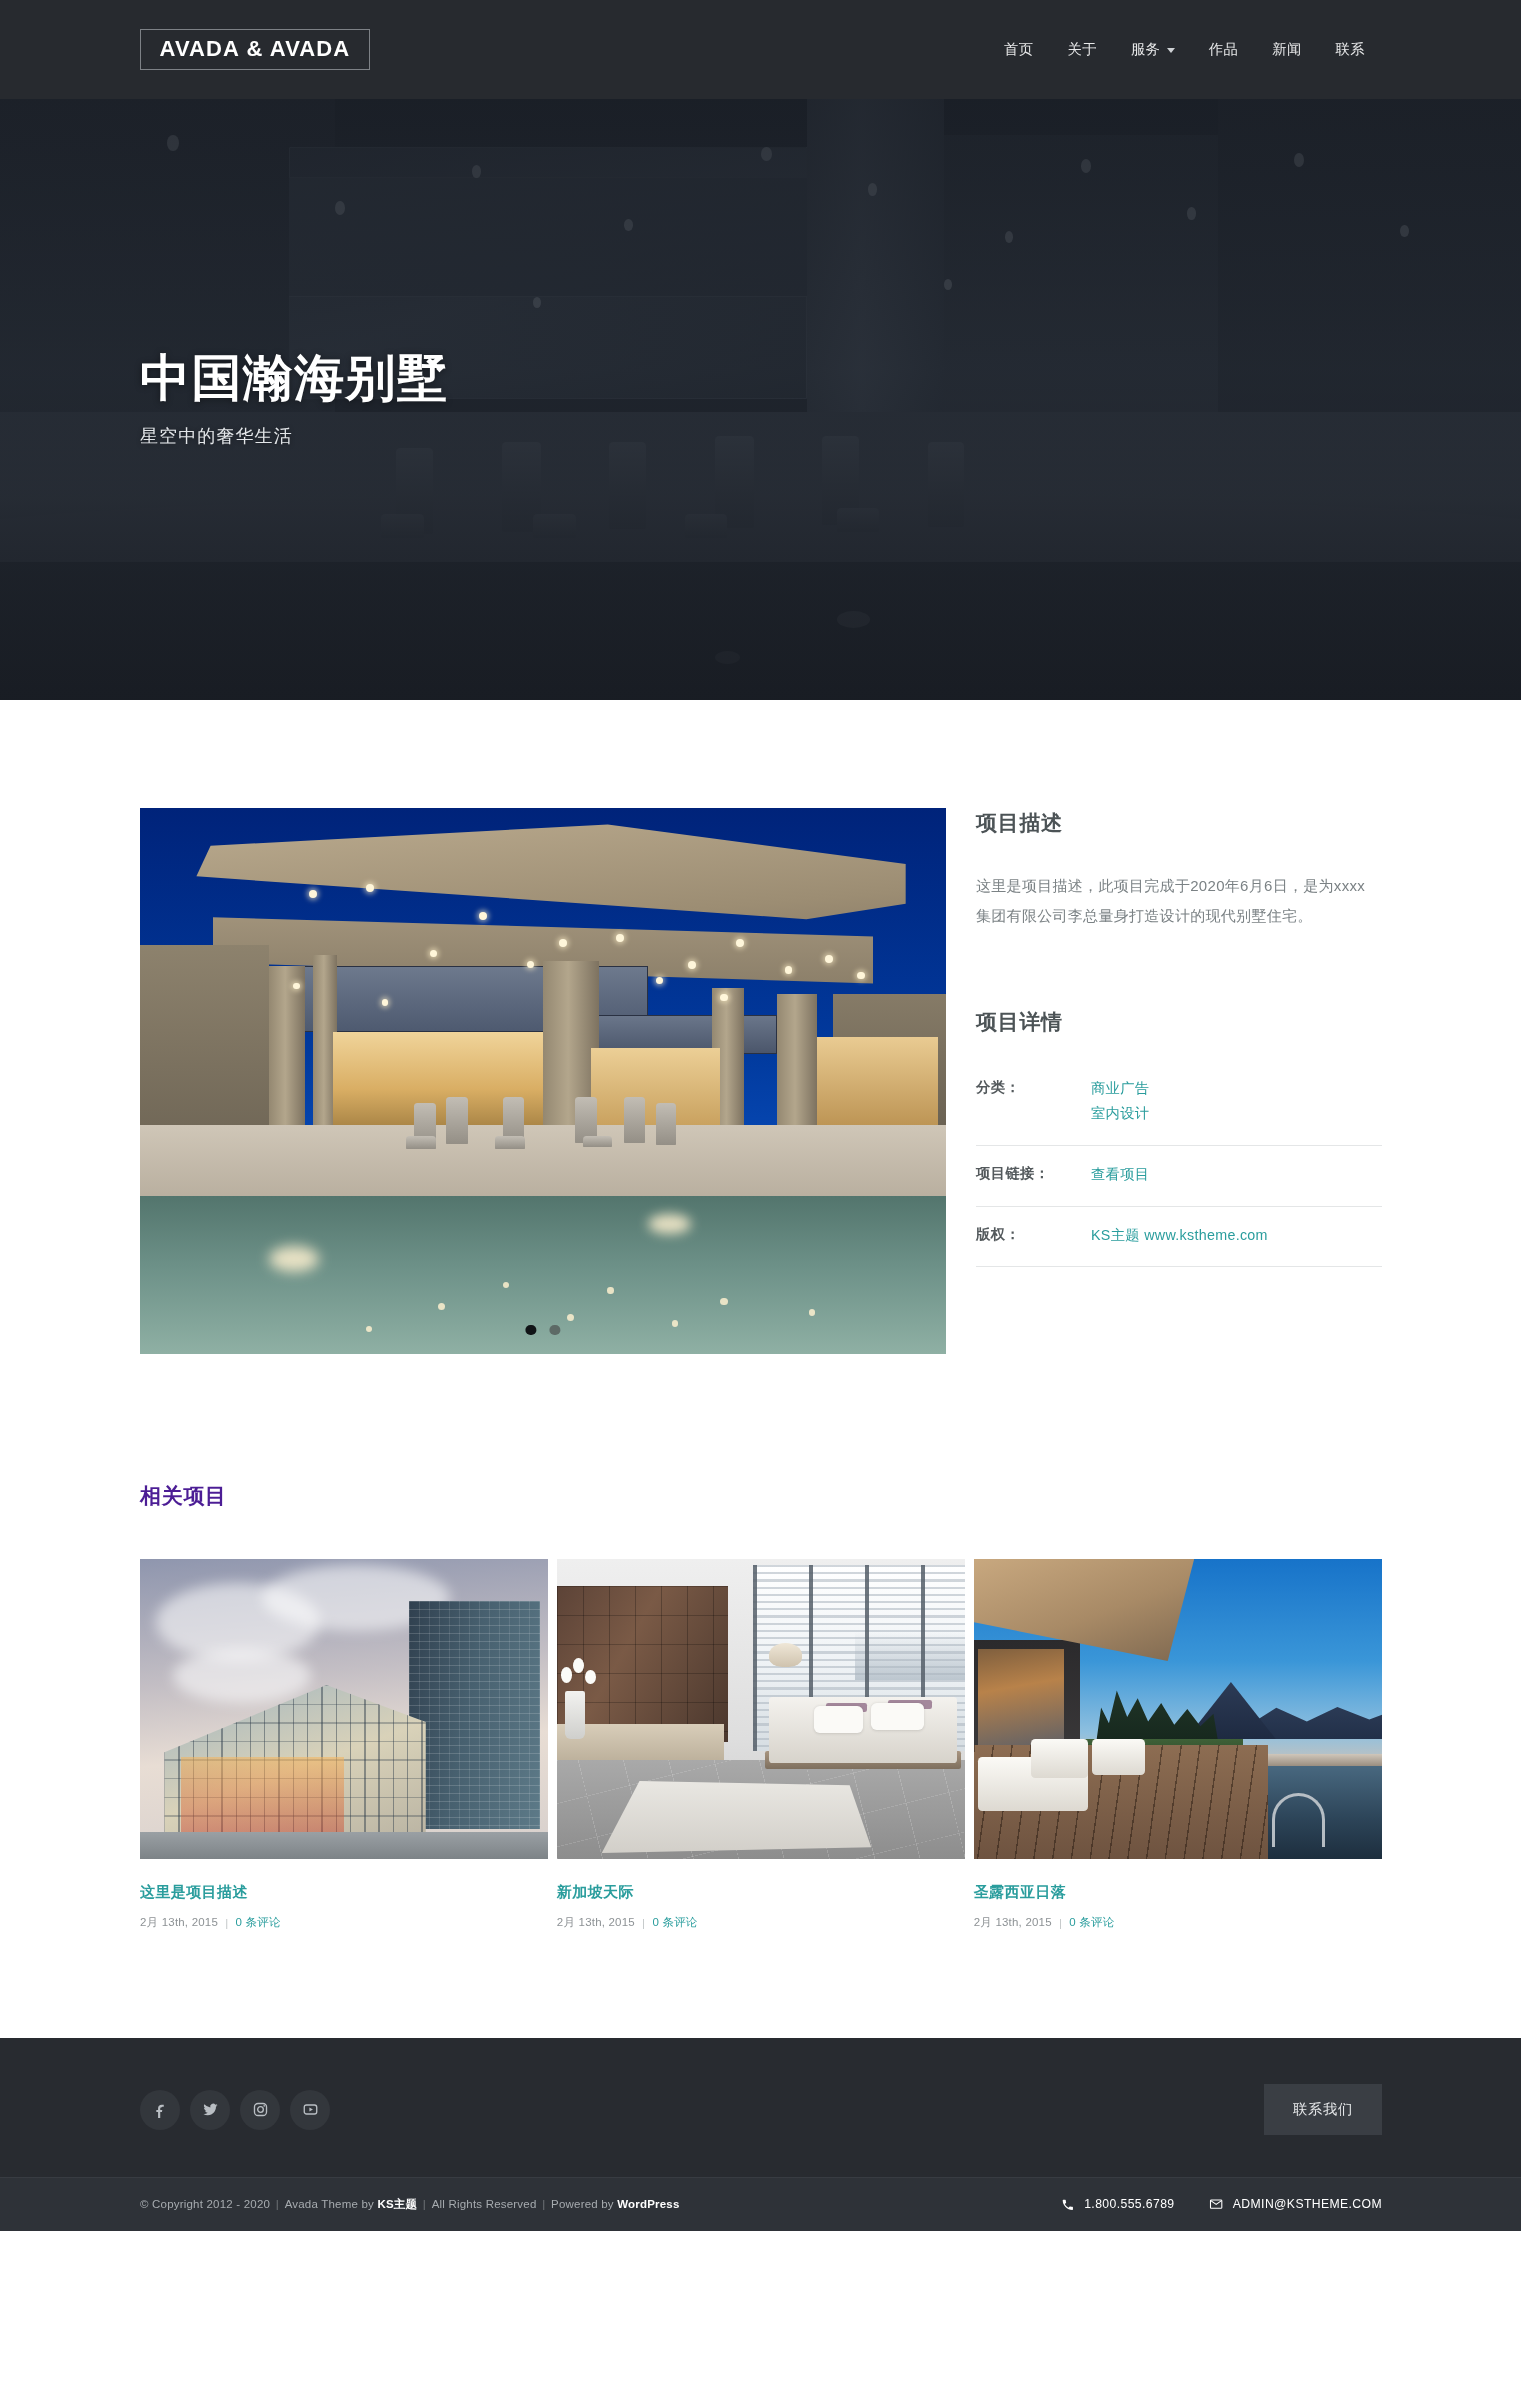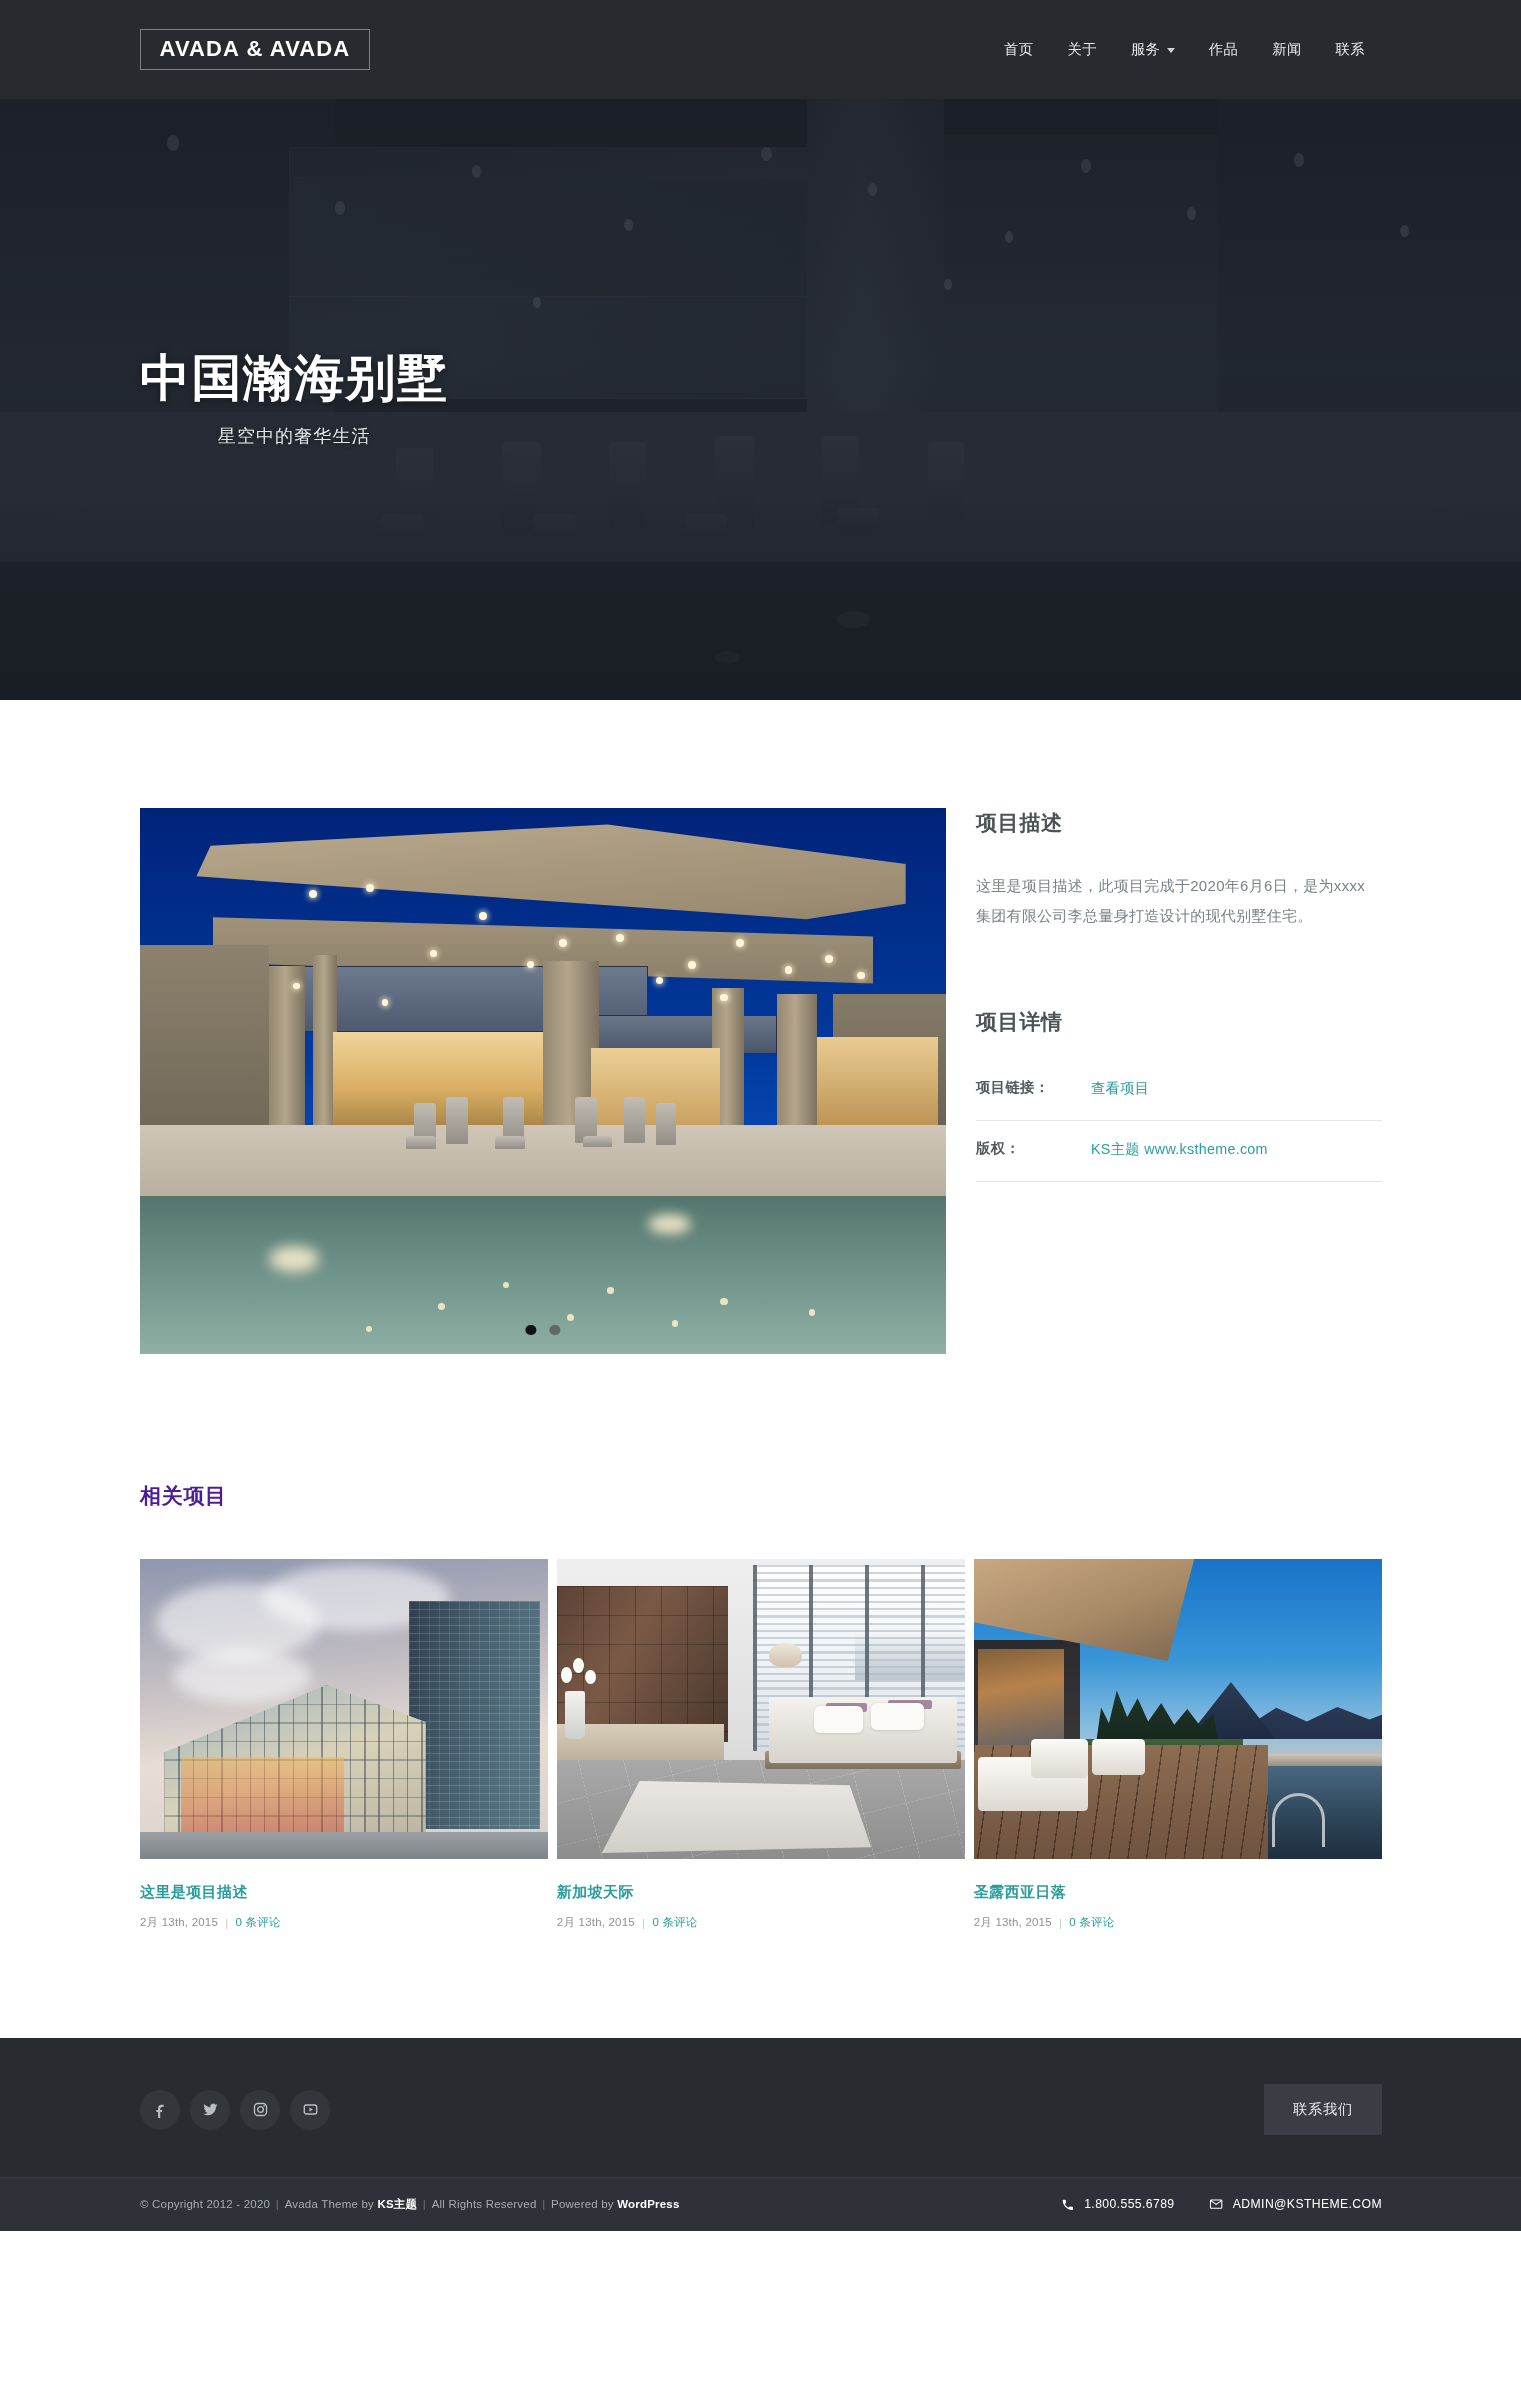--- a/index.html
+++ b/index.html
@@ -92,21 +92,21 @@
   .chair{
     position:absolute;background:linear-gradient(180deg,#585f69 0%,#3f454e 100%);
     border-radius:4.3px 4.3px 1.4px 1.4px;opacity:.92;
   }
   .hero-tint{
     position:absolute;inset:0;
     background:linear-gradient(180deg,rgba(26,31,39,.80) 0%,rgba(30,36,45,.72) 45%,rgba(24,28,35,.86) 100%);
   }
   .hero-inner{
     position:absolute;left:140px;top:0;height:100%;
-    display:flex;flex-direction:column;justify-content:center;z-index:5;text-align:center;
+    display:flex;flex-direction:column;justify-content:center;z-index:5;
   }
   .hero-title{
     color:#ffffff;font-size:50px;font-weight:700;letter-spacing:1.4px;
     line-height:1.1;text-shadow:0 1.4px 7.2px rgba(0,0,0,.45);
   }
   .hero-sub{
     color:#e3e6e9;font-size:18px;font-weight:400;margin-top:18.6px;
     letter-spacing:1.1px;text-shadow:0 1.4px 5.7px rgba(0,0,0,.4);
   }
 
@@ -509,20 +509,27 @@
       </div>
 
       <div class="details">
         <div class="sec-head">项目描述</div>
         <div class="desc-body">这里是项目描述，此项目完成于2020年6月6日，是为xxxx集团有限公司李总量身打造设计的现代别墅住宅。</div>
 
         <div class="sec-head sec-head-2">项目详情</div>
 
         <div class="meta">
           <div class="meta-row">
+            <div class="meta-key">分类：</div>
+            <div class="meta-val">
+              <a>商业广告</a>
+              <a>室内设计</a>
+            </div>
+          </div>
+          <div class="meta-row">
             <div class="meta-key">项目链接：</div>
             <div class="meta-val">
               <a>查看项目</a>
             </div>
           </div>
           <div class="meta-row">
             <div class="meta-key">版权：</div>
             <div class="meta-val">
               <a>KS主题 www.kstheme.com</a>
             </div>

